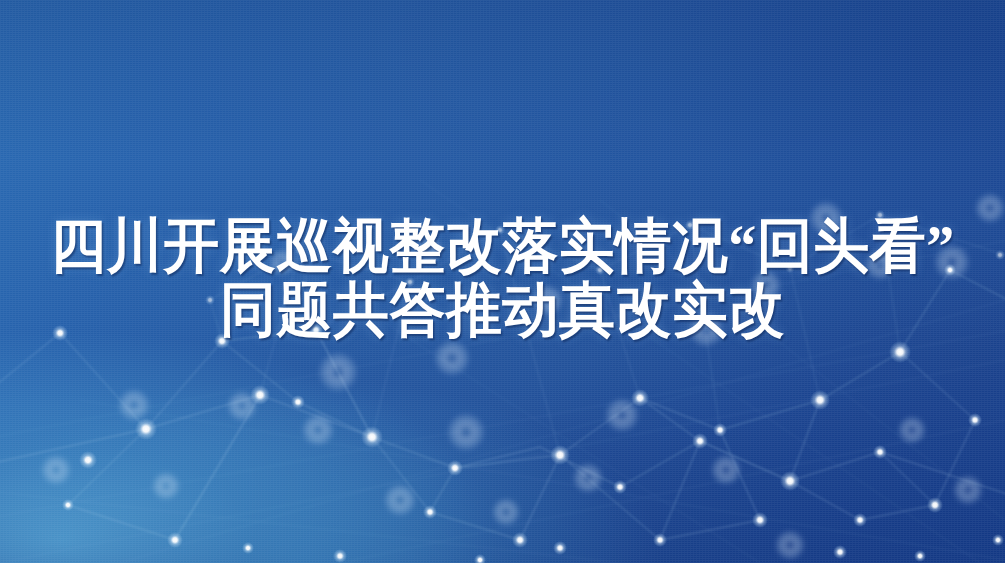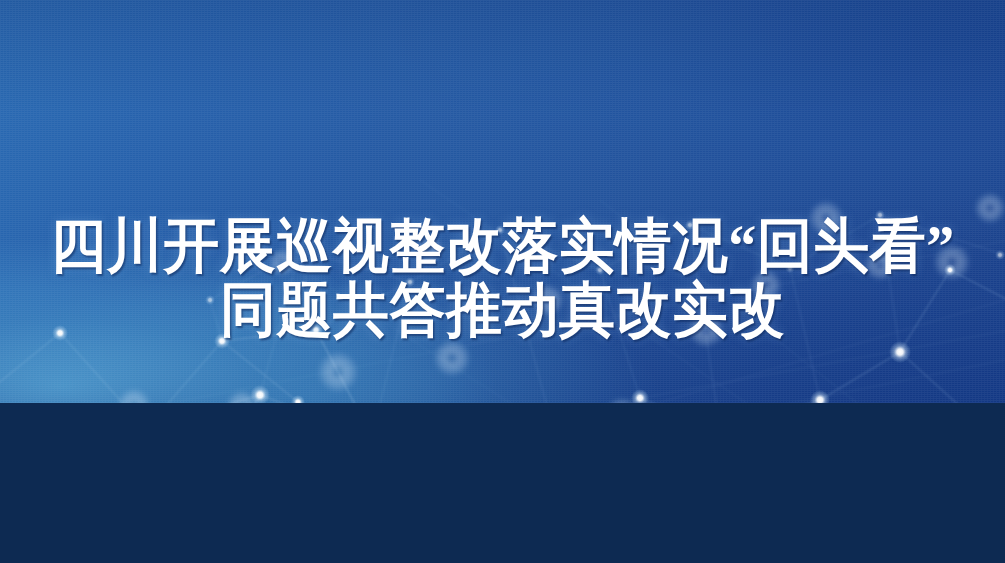--- a/index.html
+++ b/index.html
@@ -8,21 +8,21 @@
     padding: 0;
     background: #0d2a52;
   }
   body {
     font-family: "Liberation Serif", "DejaVu Serif", serif;
   }
 
   #banner {
     position: relative;
     width: 1005px;
-    height: 403px;
+    height: 563px;
     overflow: hidden;
     background: #3b82f6;
   }
 
   
   .bg-base {
     position: absolute;
     inset: 0;
     background:
       radial-gradient(ellipse 70% 60% at 6% 96%,  rgba(86,168,218,0.95) 0%, rgba(70,150,205,0.55) 28%, rgba(45,110,180,0.0) 62%),

